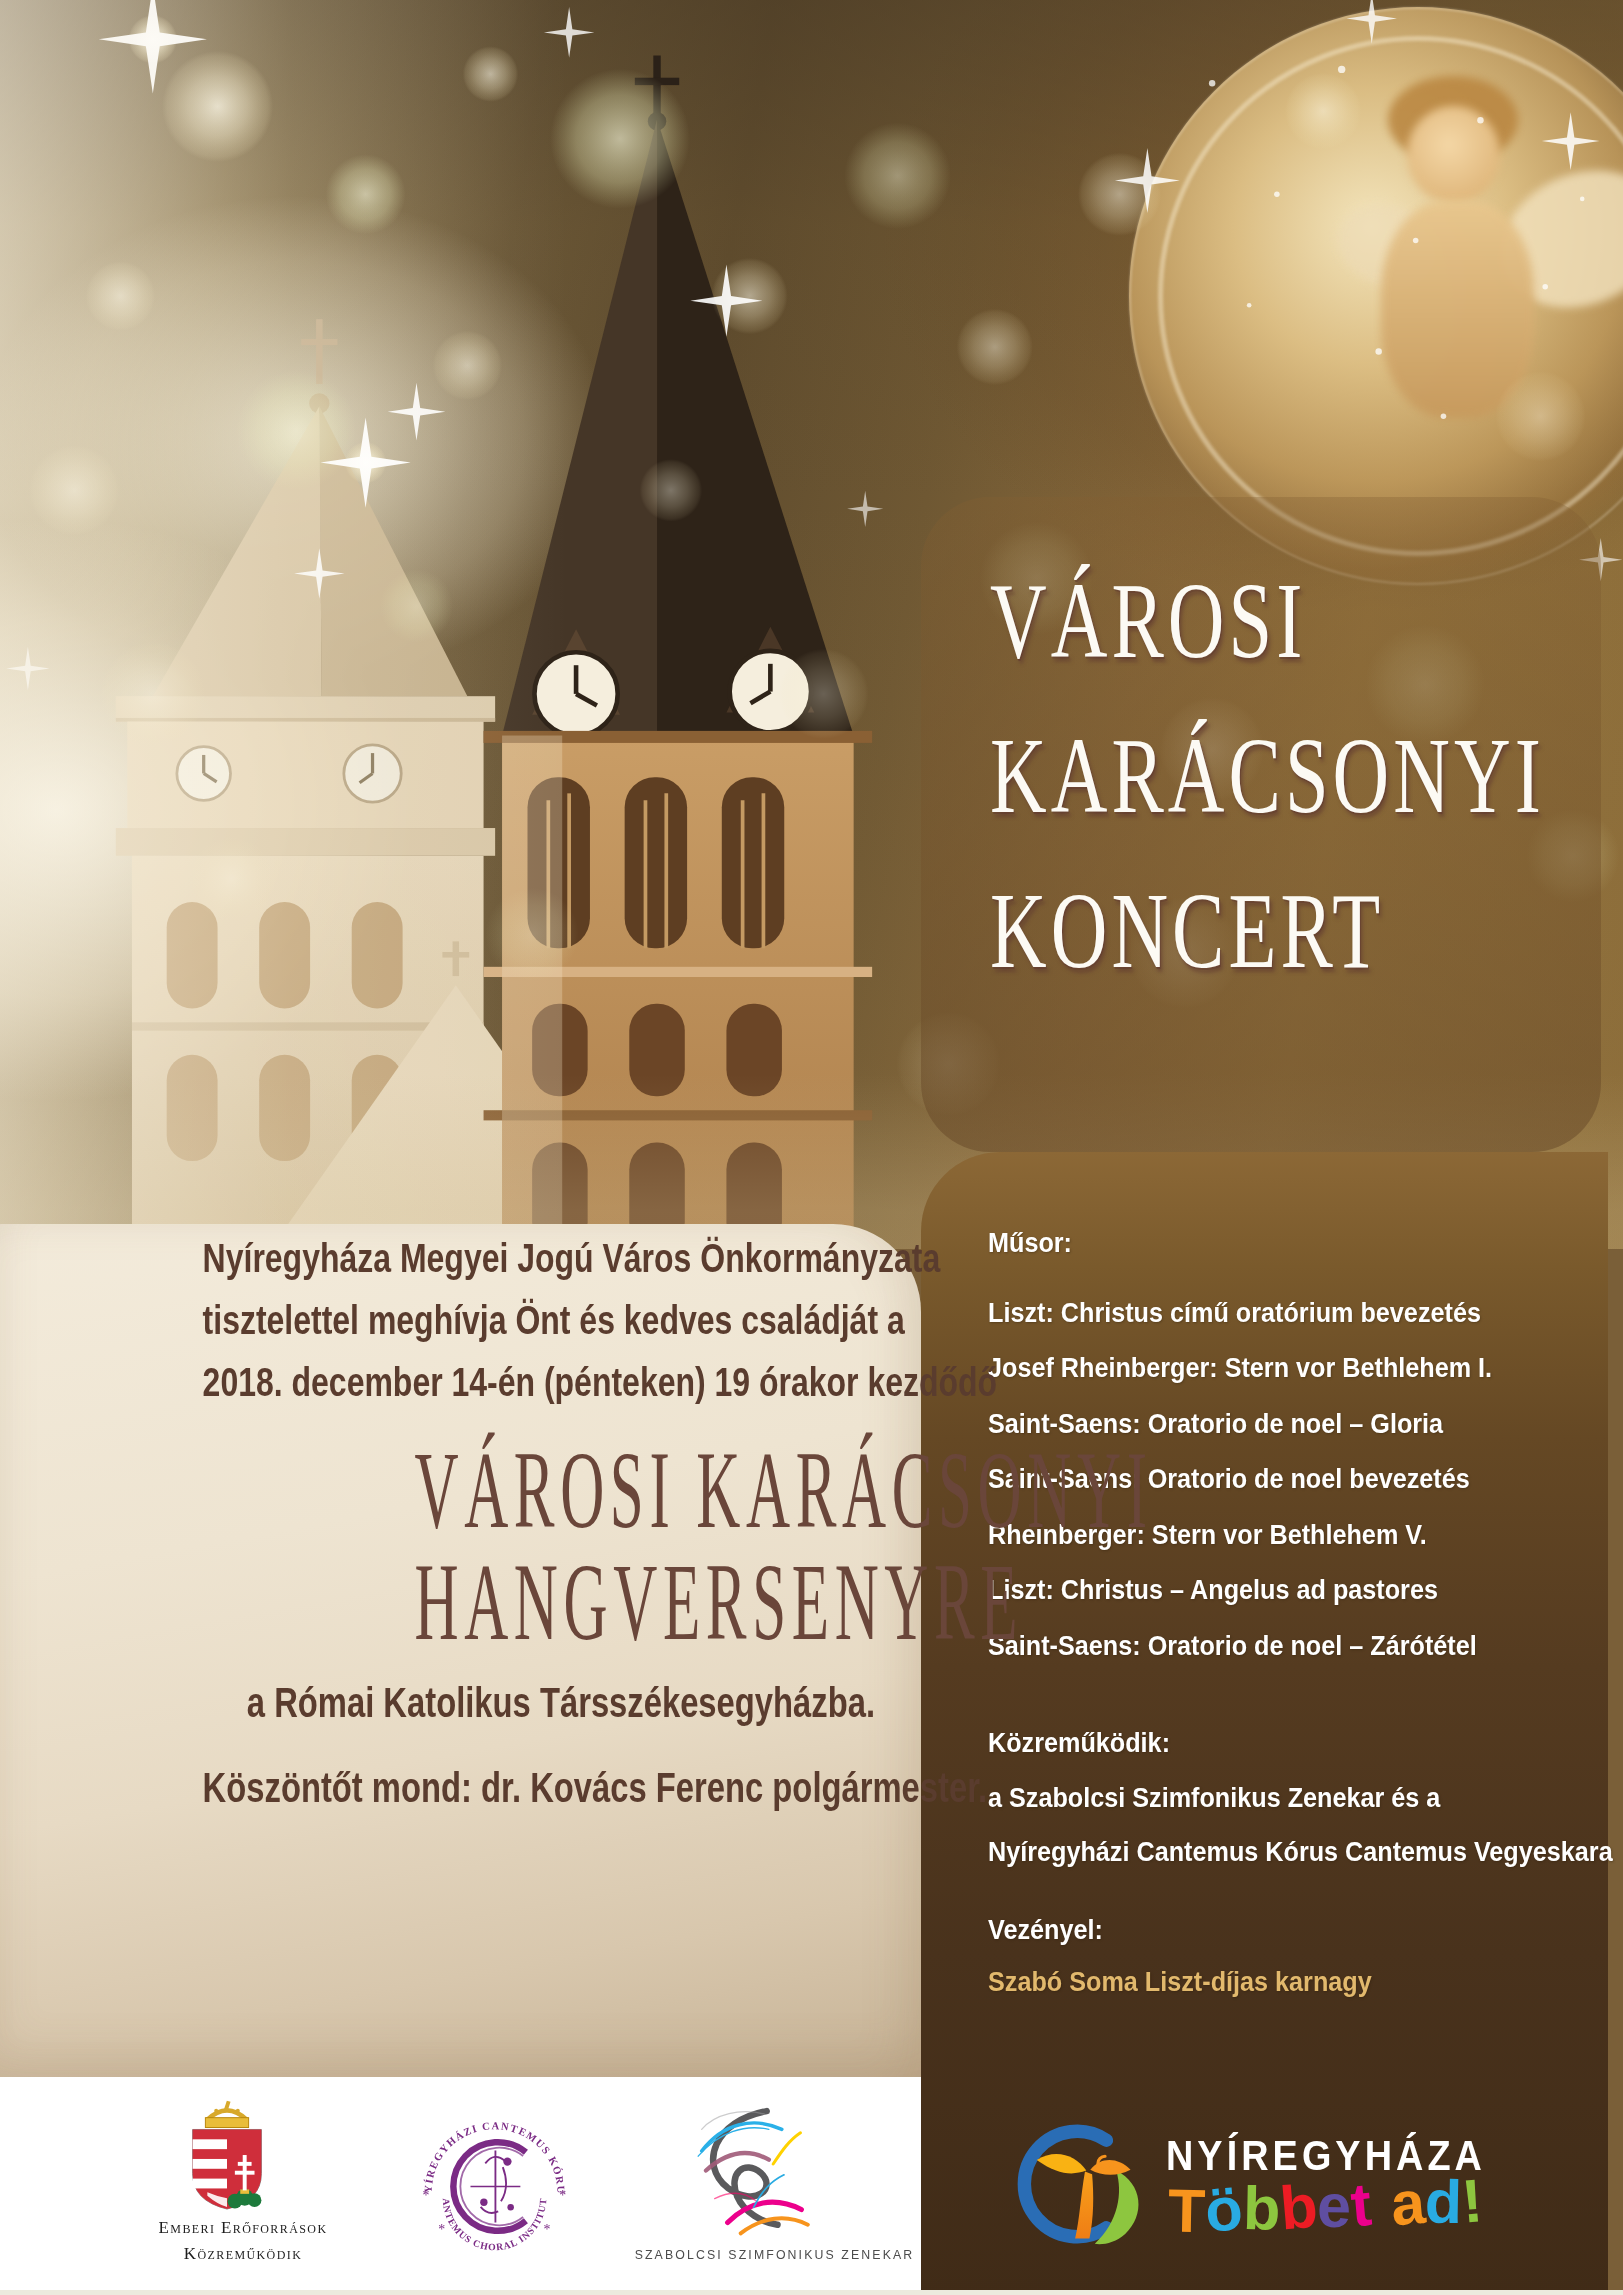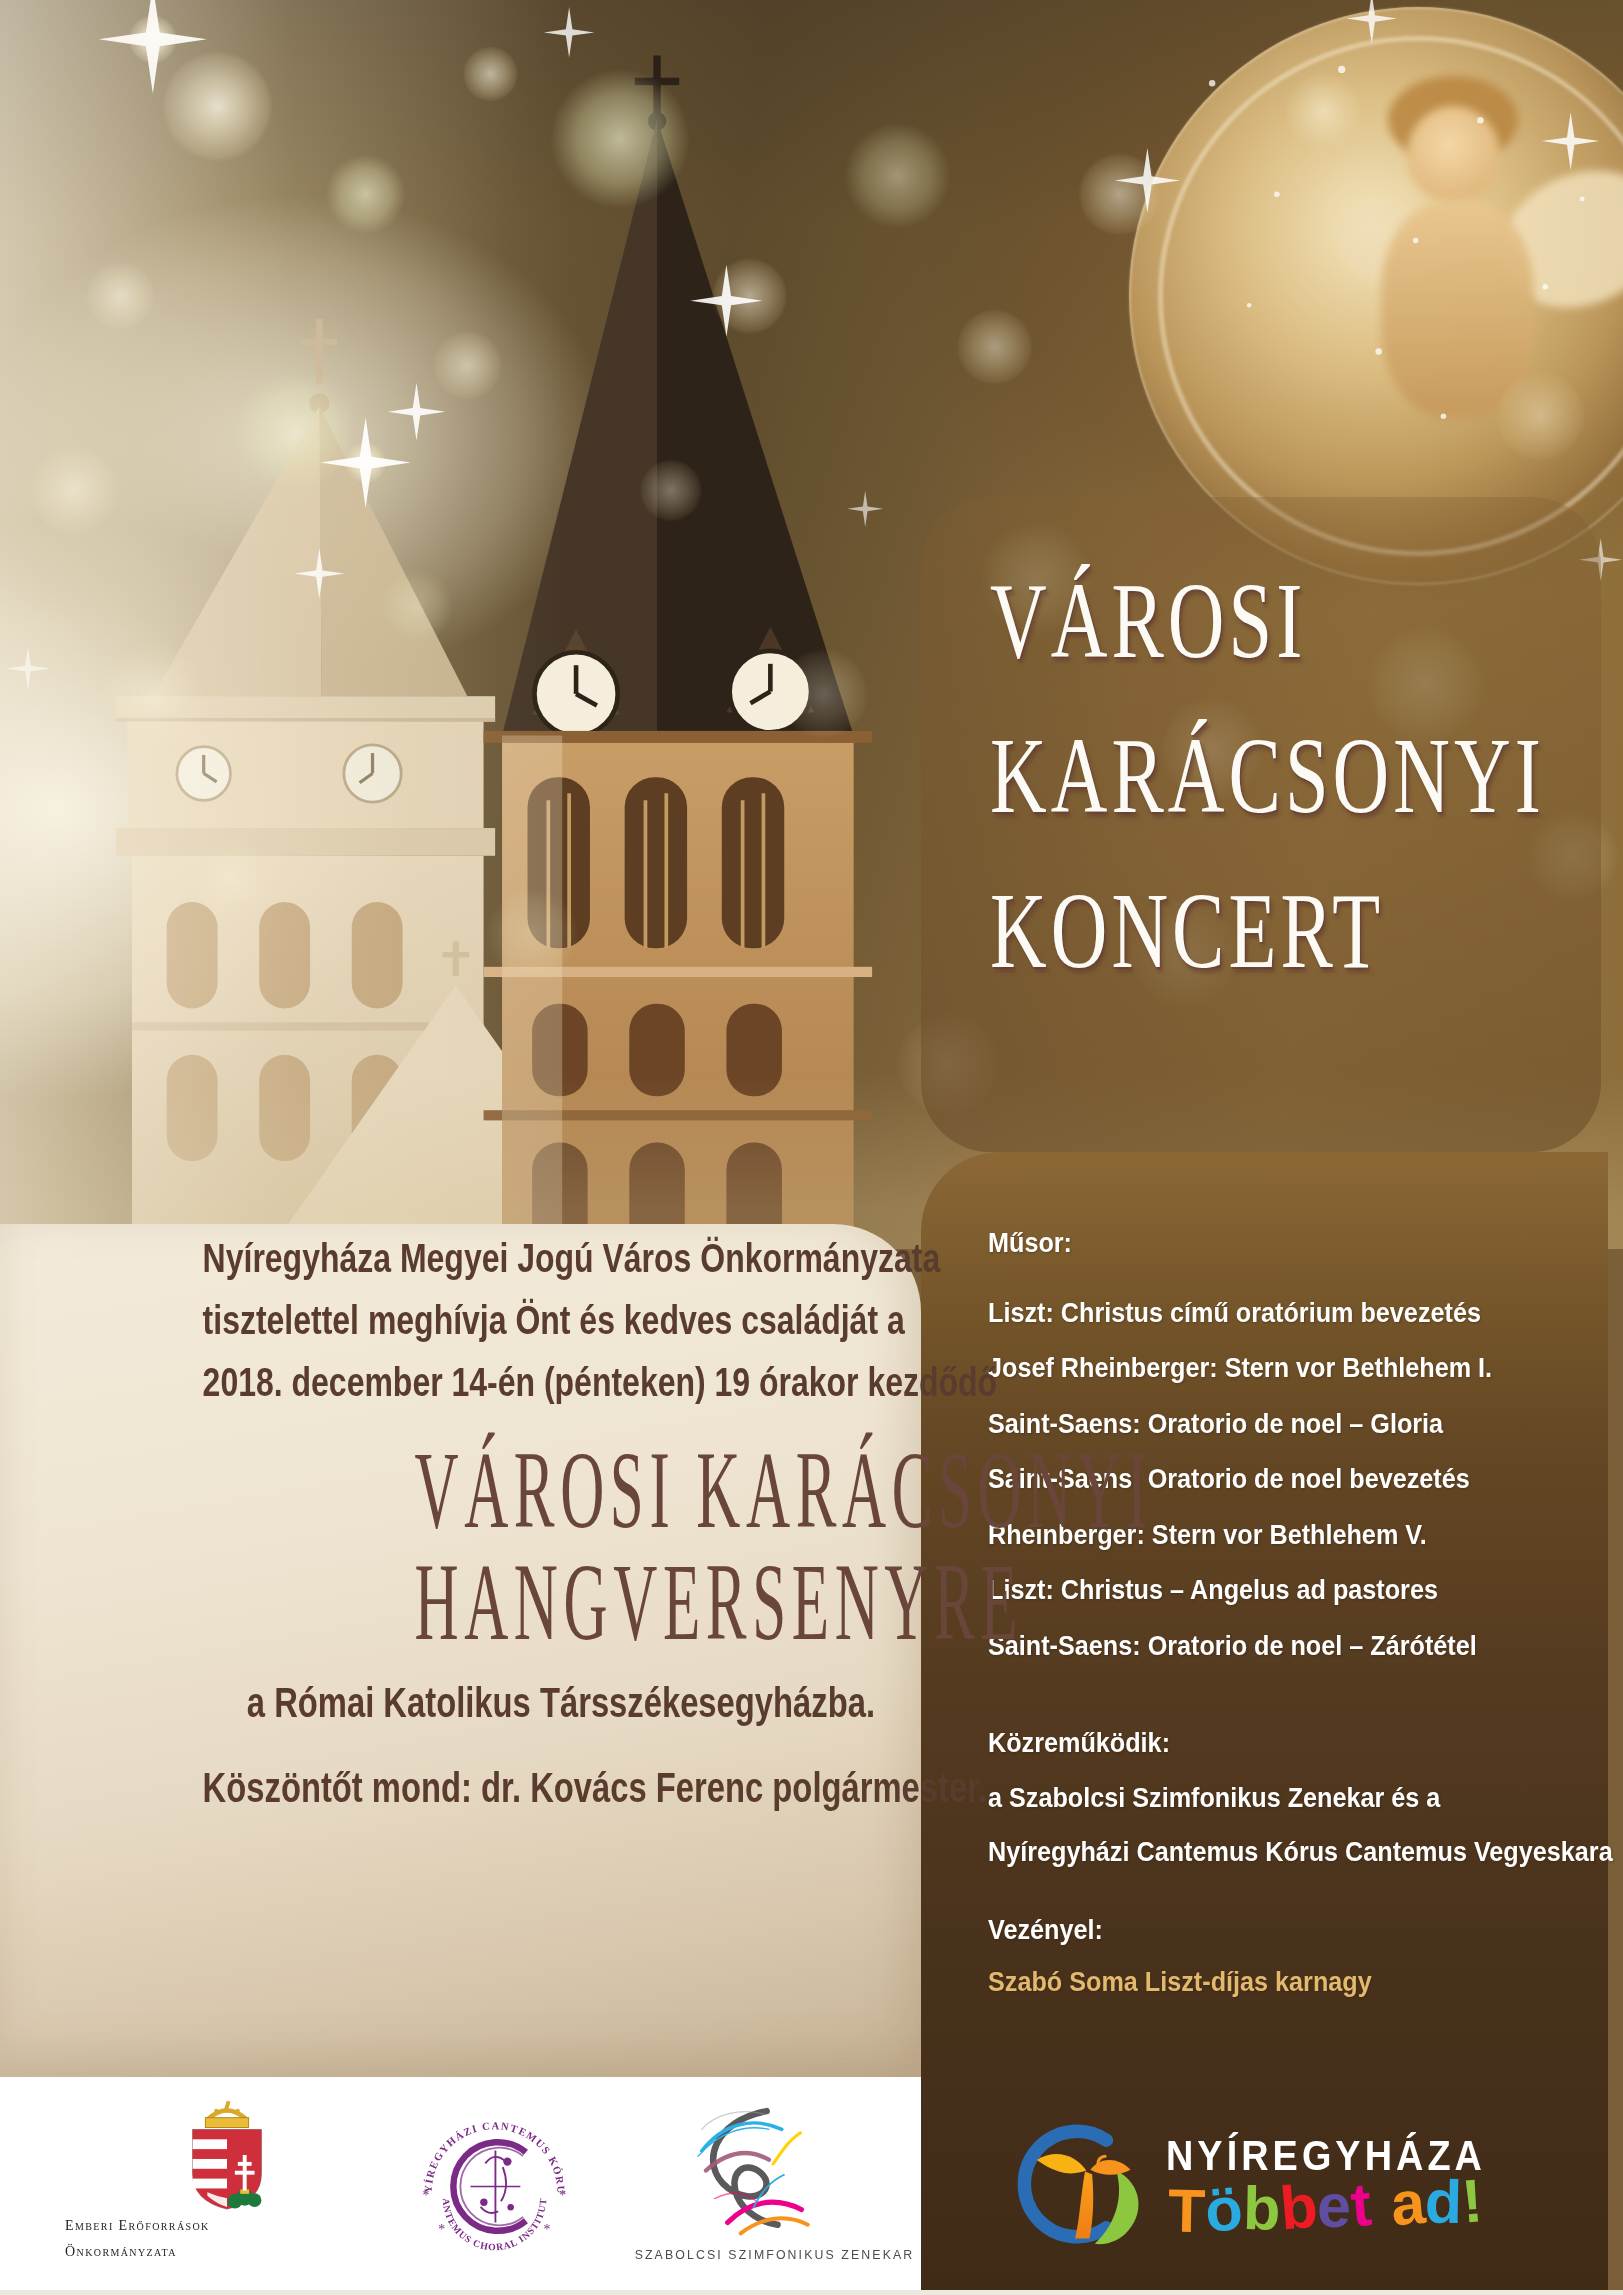--- a/index.html
+++ b/index.html
@@ -49,22 +49,22 @@
   .left-panel{position:absolute;left:0;top:1224px;width:921px;height:854px;border-top-right-radius:88px;
     background:linear-gradient(170deg,#f3ebdb 0%,#eee4d1 35%,#e7dac4 60%,#d8c7ad 82%,#c6b295 100%);
     box-shadow:inset -23px 0 42px rgba(140,110,70,.10), inset 0 -28px 42px rgba(140,110,70,.12);}
   .sansline{position:absolute;left:0;right:0;font-weight:bold;color:#5a3c2e;text-align:right;padding-right:59px;
     font-size:41px;line-height:1.1;white-space:nowrap;transform:scaleX(.78);transform-origin:100% 50%;}
   .eline{position:absolute;left:0;right:0;text-align:right;padding-right:59px;font-family:"Liberation Serif",serif;
     color:#6a463a;font-size:111px;line-height:1;letter-spacing:10.2px;white-space:nowrap;transform:scaleX(.55);transform-origin:100% 50%;}
 
   
   .footer{position:absolute;left:0;top:2077px;width:921px;height:218px;background:#ffffff;}
-  .min-text{position:absolute;left:65px;width:324px;text-align:left;font-family:"Liberation Serif",serif;
-    font-variant:small-caps;letter-spacing:1.4px;color:#1e1e1e;font-size:14px;line-height:1.2;}
+  .min-text{position:absolute;left:81px;width:324px;text-align:center;font-family:"Liberation Serif",serif;
+    font-variant:small-caps;letter-spacing:1.4px;color:#1e1e1e;font-size:17px;line-height:1.2;}
   .szab-label{position:absolute;left:625px;top:170px;width:241px;text-align:center;font-size:13.4px;letter-spacing:2.3px;
     color:#4c4c4c;text-transform:uppercase;transform:scaleX(.92);white-space:nowrap;}
 
   
   .city-logo{position:absolute;left:1011px;top:2112px;width:615px;height:148px;}
   .city-name{position:absolute;left:155px;top:19.4px;font-size:43px;font-weight:bold;color:#ffffff;letter-spacing:4.6px;
     white-space:nowrap;transform:scaleX(.88);transform-origin:0 50%;}
   .city-slogan{position:absolute;left:157px;top:59px;font-size:61px;font-weight:bold;white-space:nowrap;
     transform:rotate(-2deg);font-family:"Liberation Sans",sans-serif;}
   .city-slogan span{display:inline-block;}
@@ -328,21 +328,21 @@
         <circle cx="116" cy="206" r="15" fill="#1d7a3c"></circle>
         <circle cx="136" cy="198" r="17" fill="#1d7a3c"></circle>
         <circle cx="156" cy="204" r="14" fill="#1d7a3c"></circle>
         <rect x="127" y="182" width="18" height="9" fill="#e9bd3a"></rect>
         <rect x="132" y="112" width="8" height="72" fill="#ffffff"></rect>
         <rect x="122" y="126" width="28" height="8" fill="#ffffff"></rect>
         <rect x="116" y="144" width="40" height="8" fill="#ffffff"></rect>
       </g>
     </svg>
     <div class="min-text" style="top:141px">Emberi Erőforrások</div>
-    <div class="min-text" style="top:167px">Önkormányzata</div>
+    <div class="min-text" style="top:167px">Közreműködik</div>
 
     <svg width="157" height="157" viewBox="0 0 340 340" style="position:absolute;left:416px;top:31px">
       <defs>
         <path id="arcTop" d="M 34 182 A 136 136 0 1 1 306 182"></path>
         <path id="arcBot" d="M 58 196 A 112 112 0 0 0 282 196"></path>
       </defs>
       <text fill="#7b2b85" font-size="23" font-weight="bold" letter-spacing="3" font-family="Liberation Serif,serif">
         <textPath href="#arcTop" startOffset="50%" text-anchor="middle">NYÍREGYHÁZI CANTEMUS KÓRUS</textPath>
       </text>
       <text fill="#7b2b85" font-size="21" font-weight="bold" letter-spacing="2" font-family="Liberation Serif,serif">

